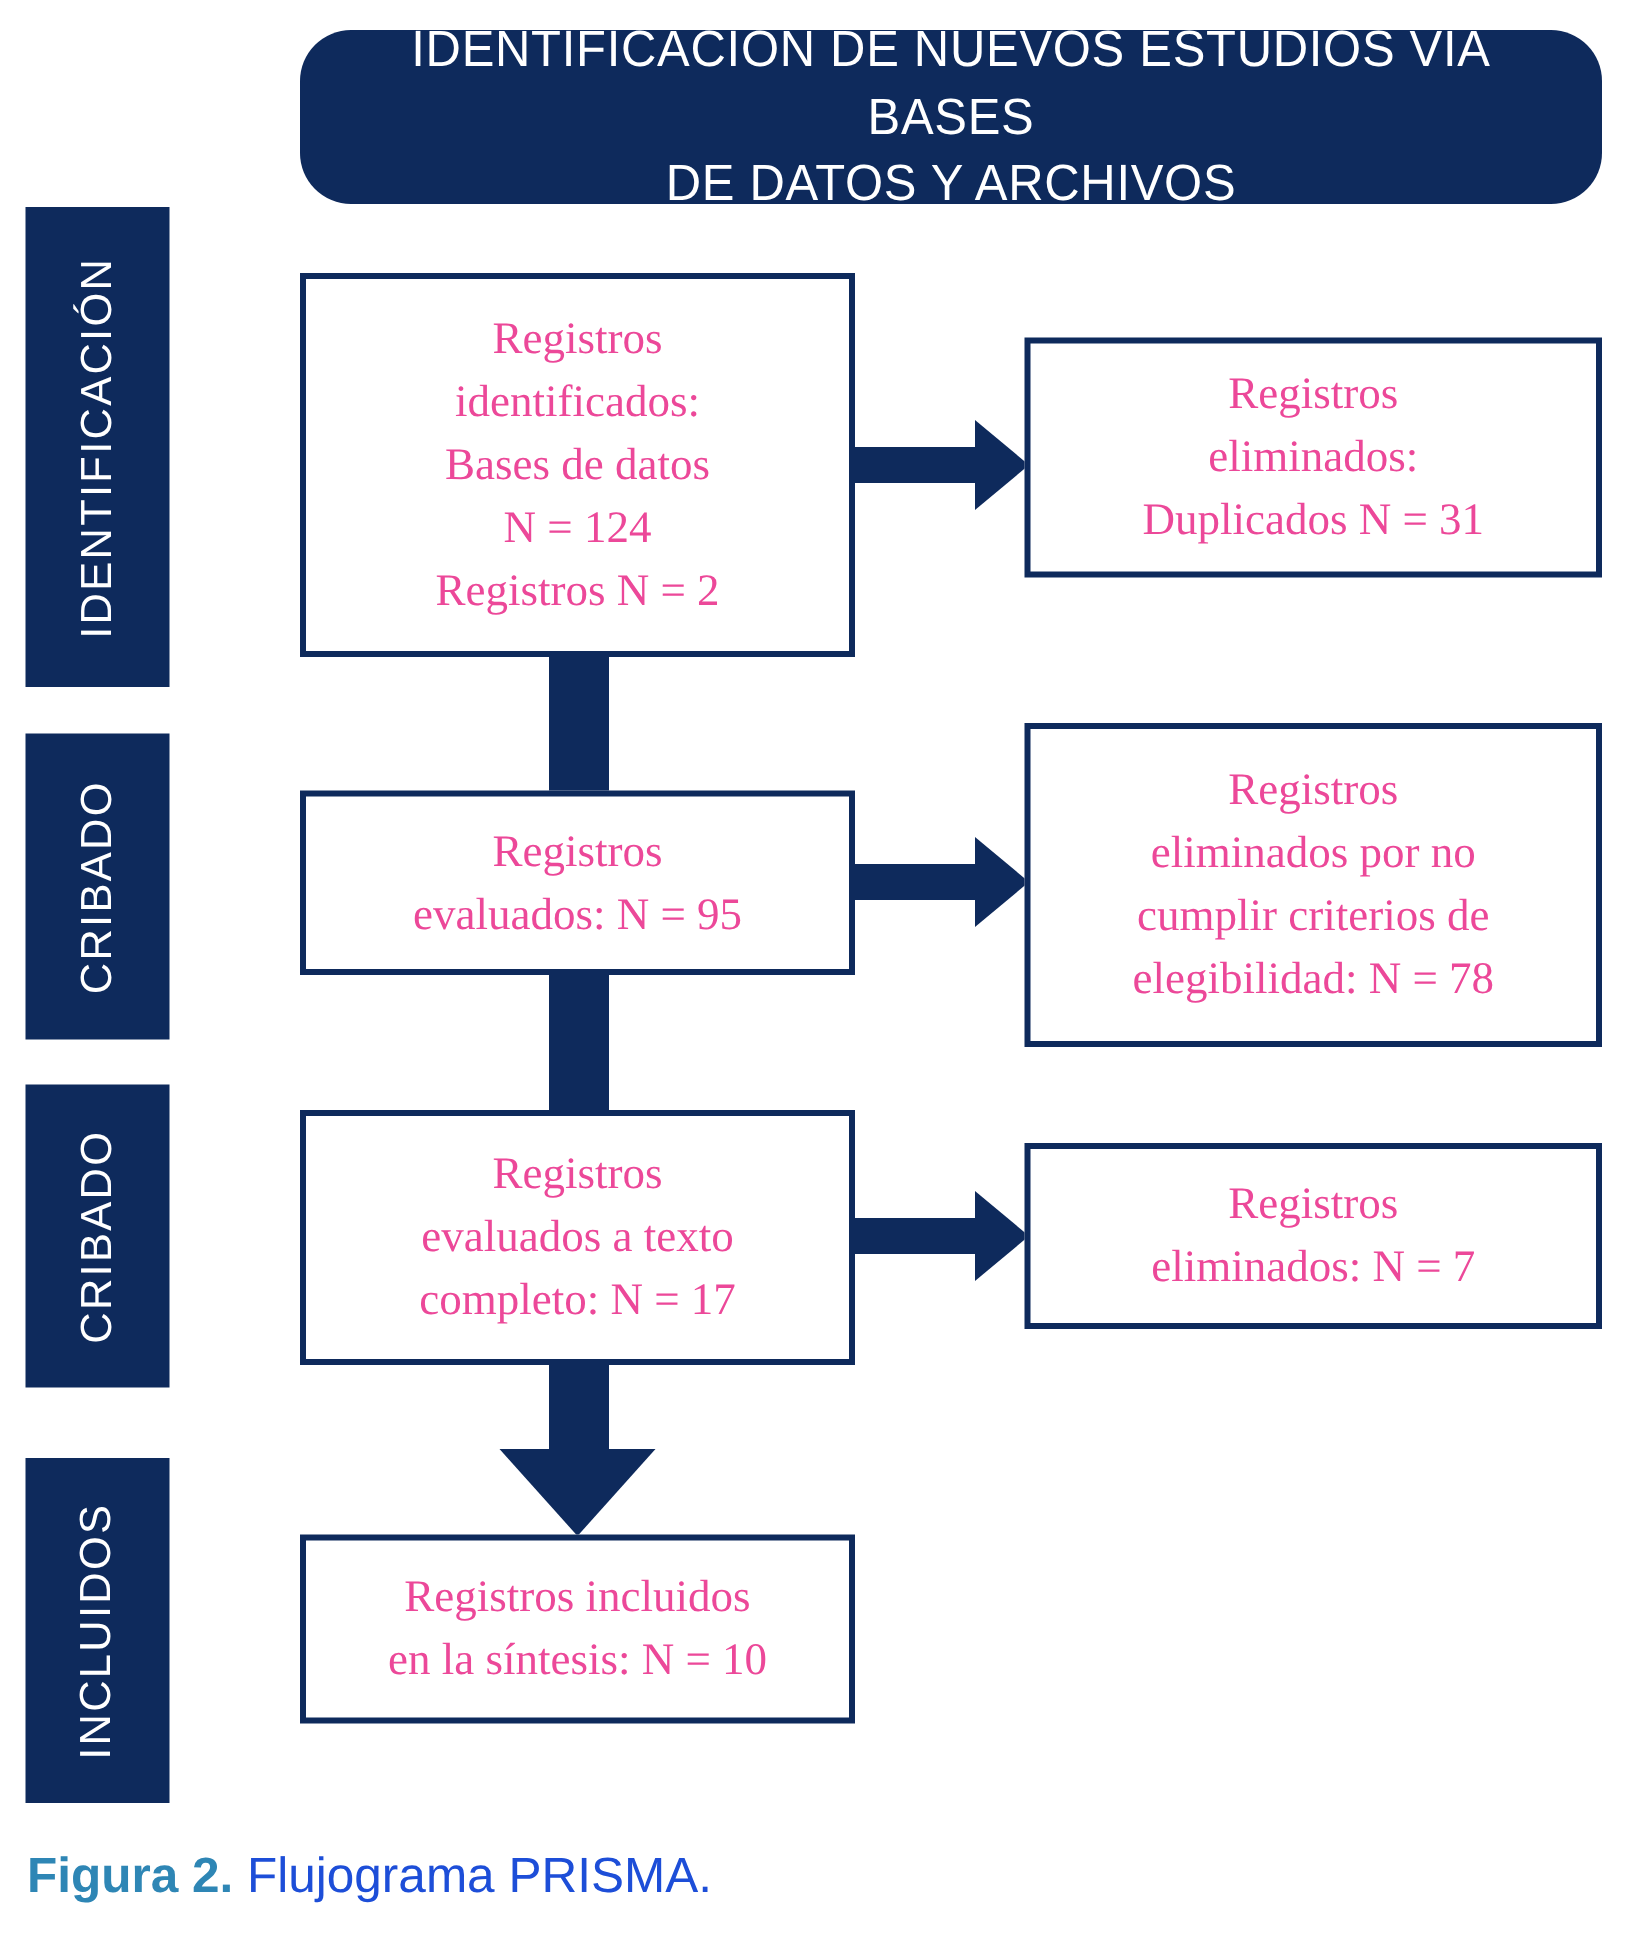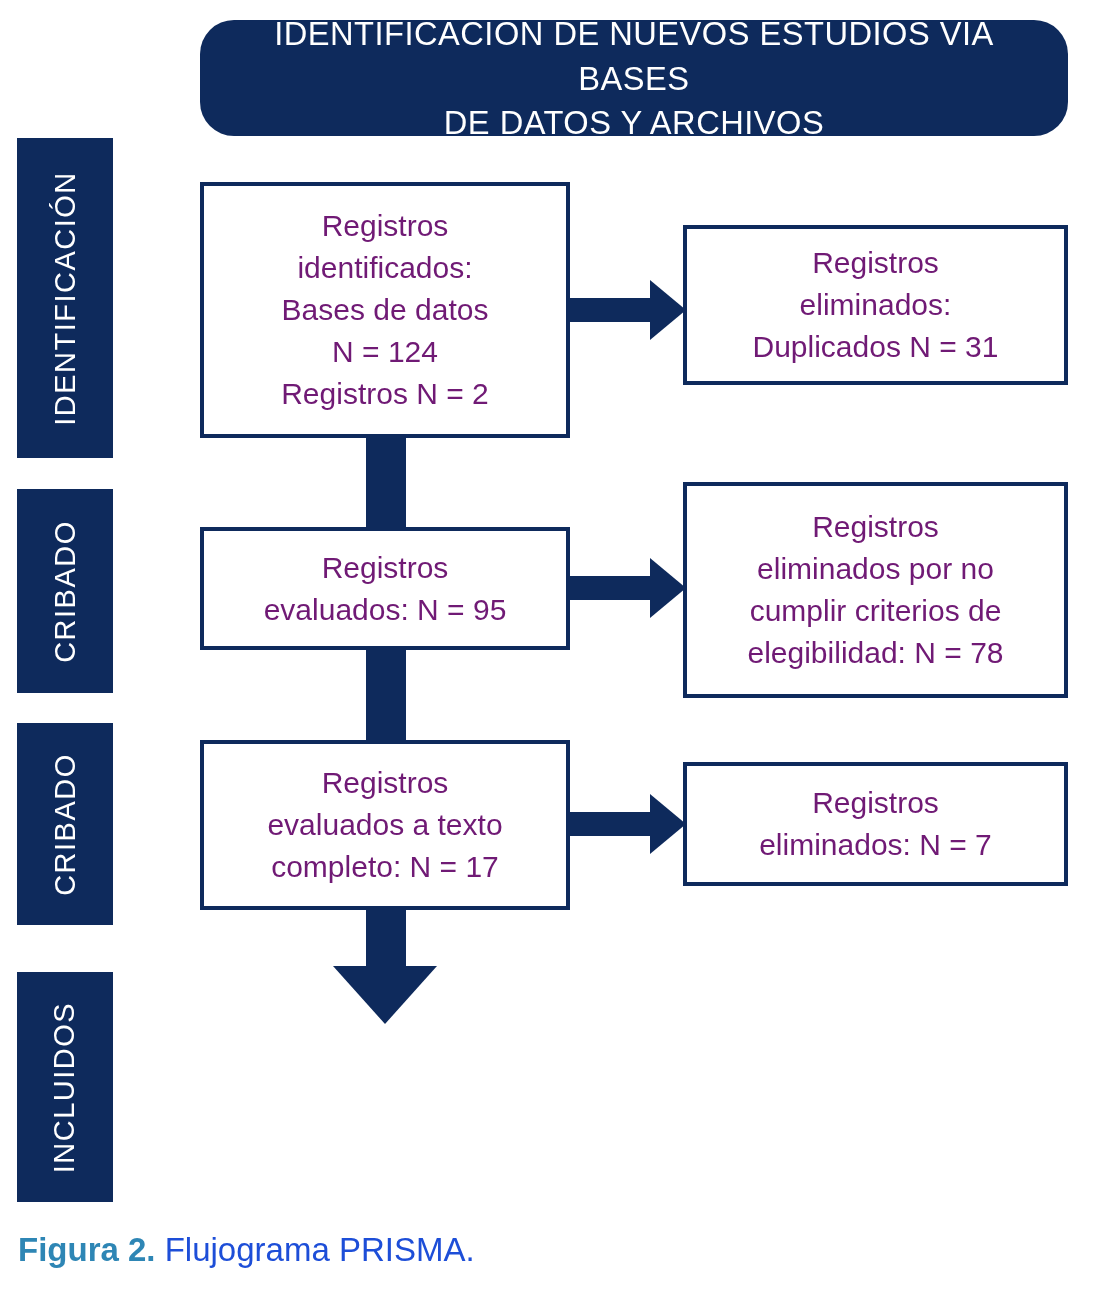--- a/index.html
+++ b/index.html
@@ -30,21 +30,21 @@
   .stage-2{top:489px;height:204px;}
   .stage-3{top:723px;height:202px;}
   .stage-4{top:972px;height:230px;}
 
   
   .fbox{
     position:absolute;background:#ffffff;border:4px solid #0E2A5C;
     box-sizing:border-box;display:flex;align-items:center;justify-content:center;
   }
   .fbox .btext{
-    color:#701a75;font-size:30px;line-height:1.4;text-align:center;white-space:pre-line;
+    color:#ec4899;font-size:30px;line-height:1.4;text-align:center;white-space:pre-line;font-family:Liberation Serif, serif;
   }
   .main-1{left:200px;top:182px;width:370px;height:256px;}
   .main-2{left:200px;top:527px;width:370px;height:123px;}
   .main-3{left:200px;top:740px;width:370px;height:170px;}
   .main-4{left:200px;top:1023px;width:370px;height:126px;}
   .excl-1{left:683px;top:225px;width:385px;height:160px;}
   .excl-2{left:683px;top:482px;width:385px;height:216px;}
   .excl-3{left:683px;top:762px;width:385px;height:124px;}
 
   
@@ -116,20 +116,24 @@
   </div>
   <div class="fbox main-2">
     <div class="btext">Registros
 evaluados: N = 95</div>
   </div>
   <div class="fbox main-3">
     <div class="btext">Registros
 evaluados a texto
 completo: N = 17</div>
   </div>
+  <div class="fbox main-4">
+    <div class="btext">Registros incluidos
+en la síntesis: N = 10</div>
+  </div>
 
   <div class="fbox excl-1">
     <div class="btext">Registros
 eliminados:
 Duplicados N = 31</div>
   </div>
   <div class="fbox excl-2">
     <div class="btext">Registros
 eliminados por no
 cumplir criterios de

